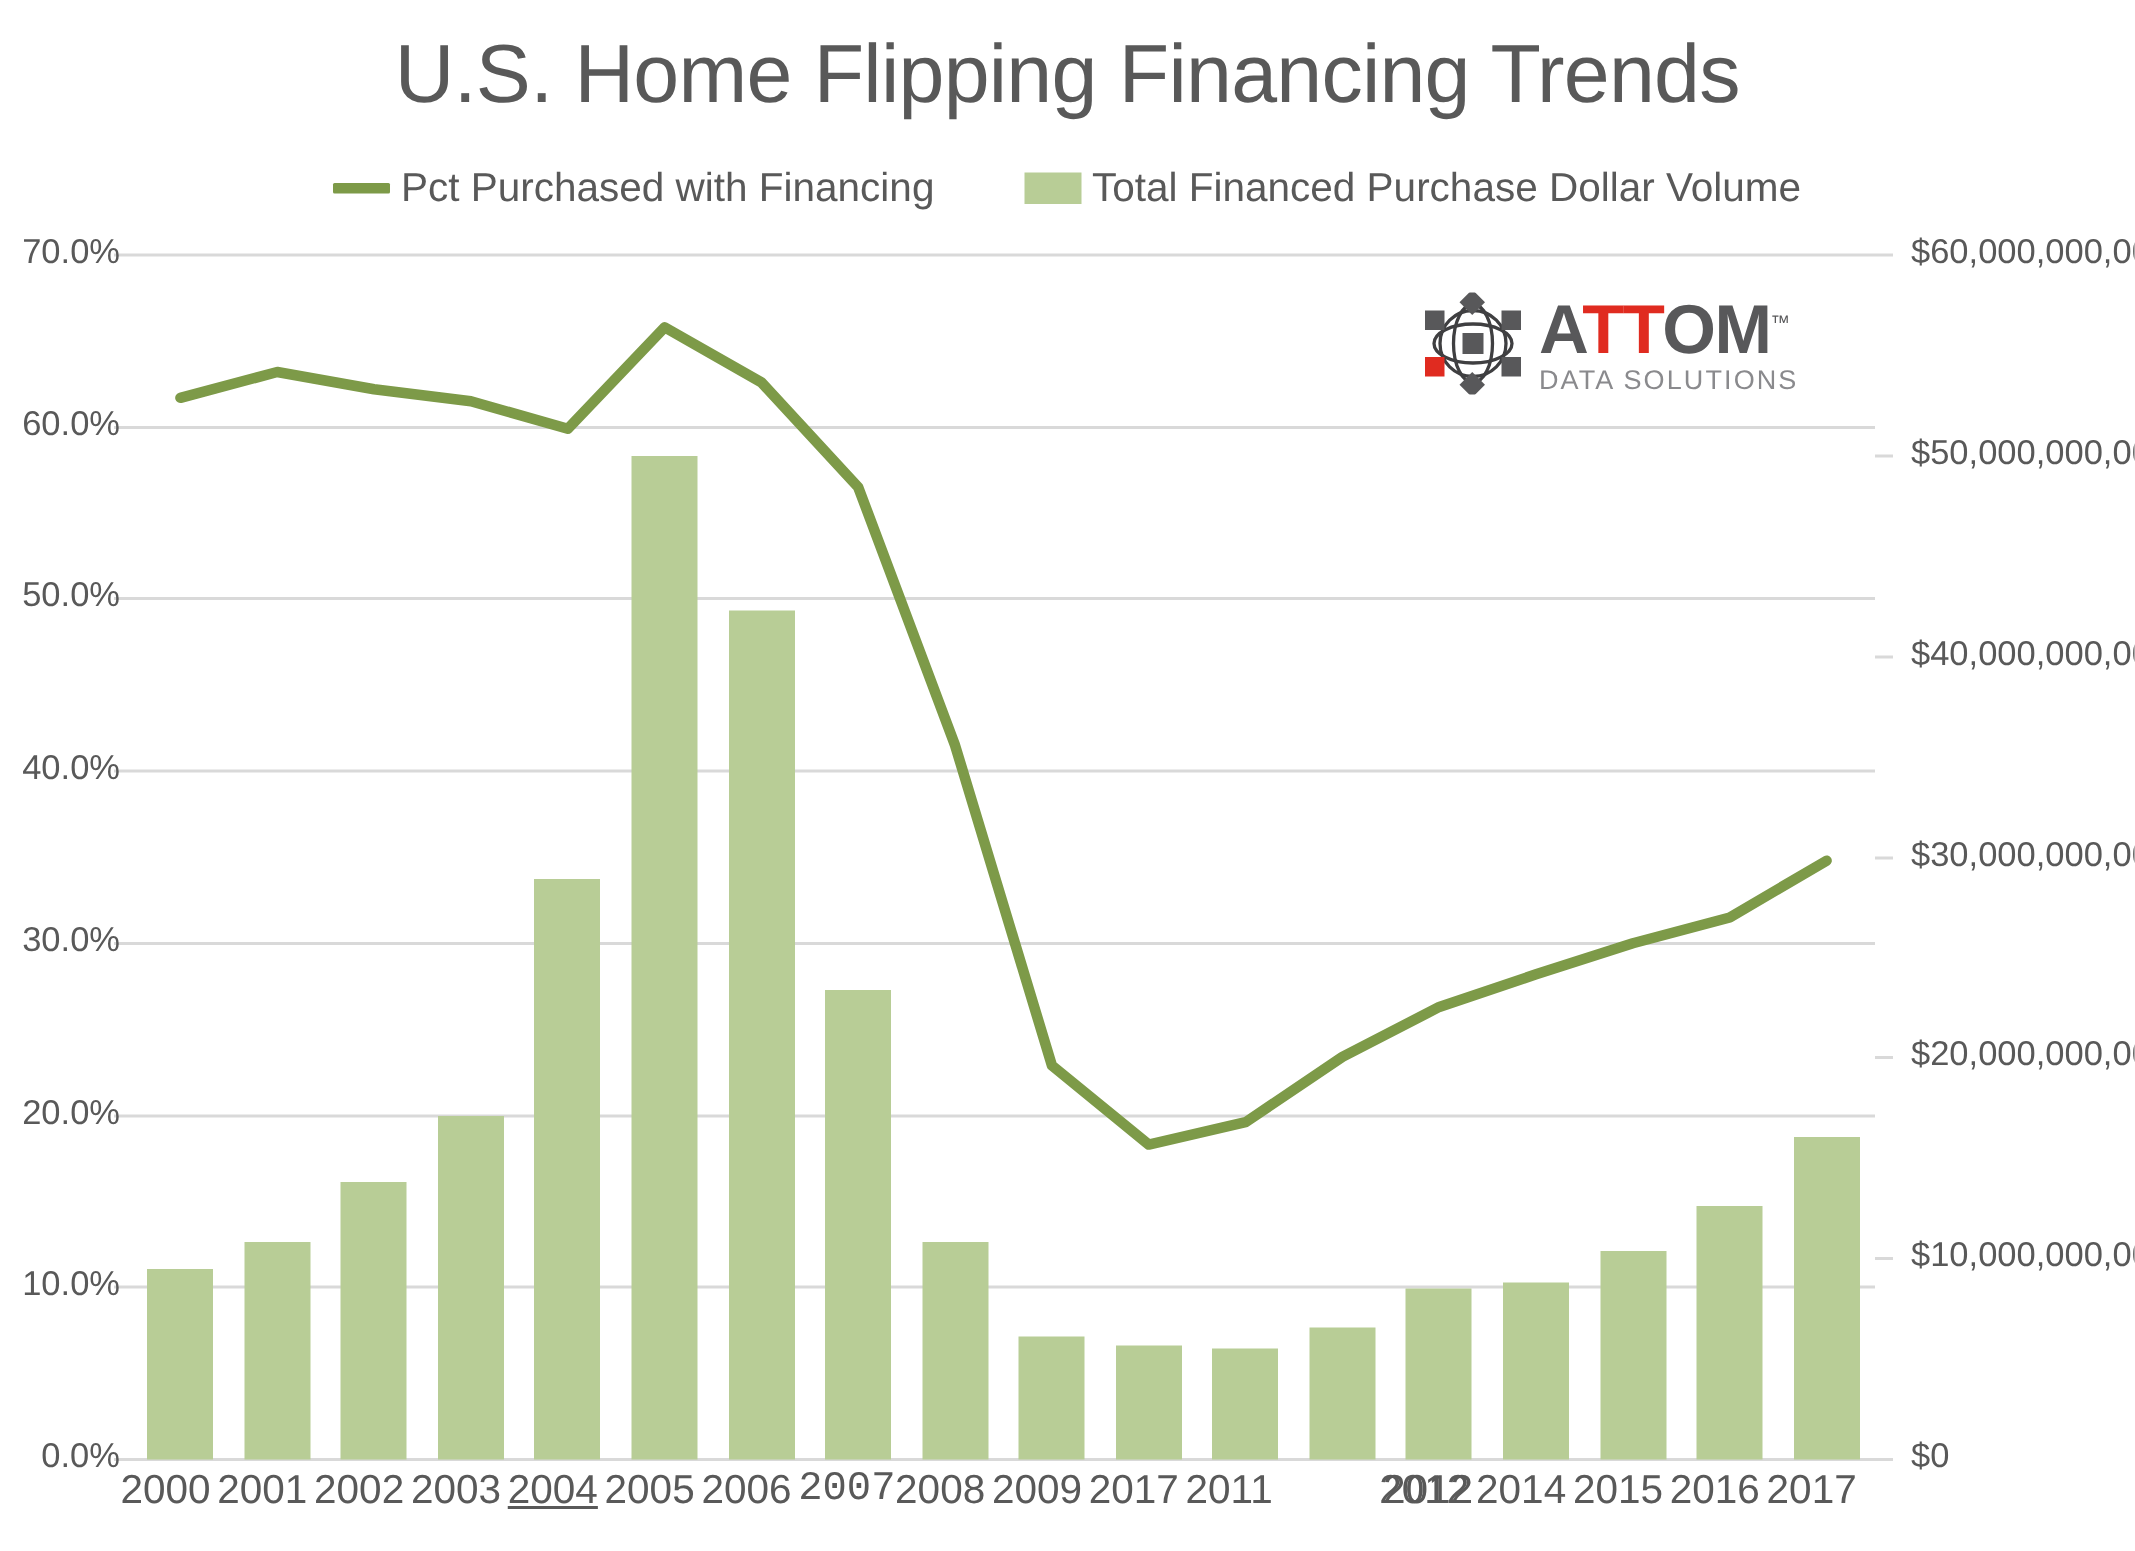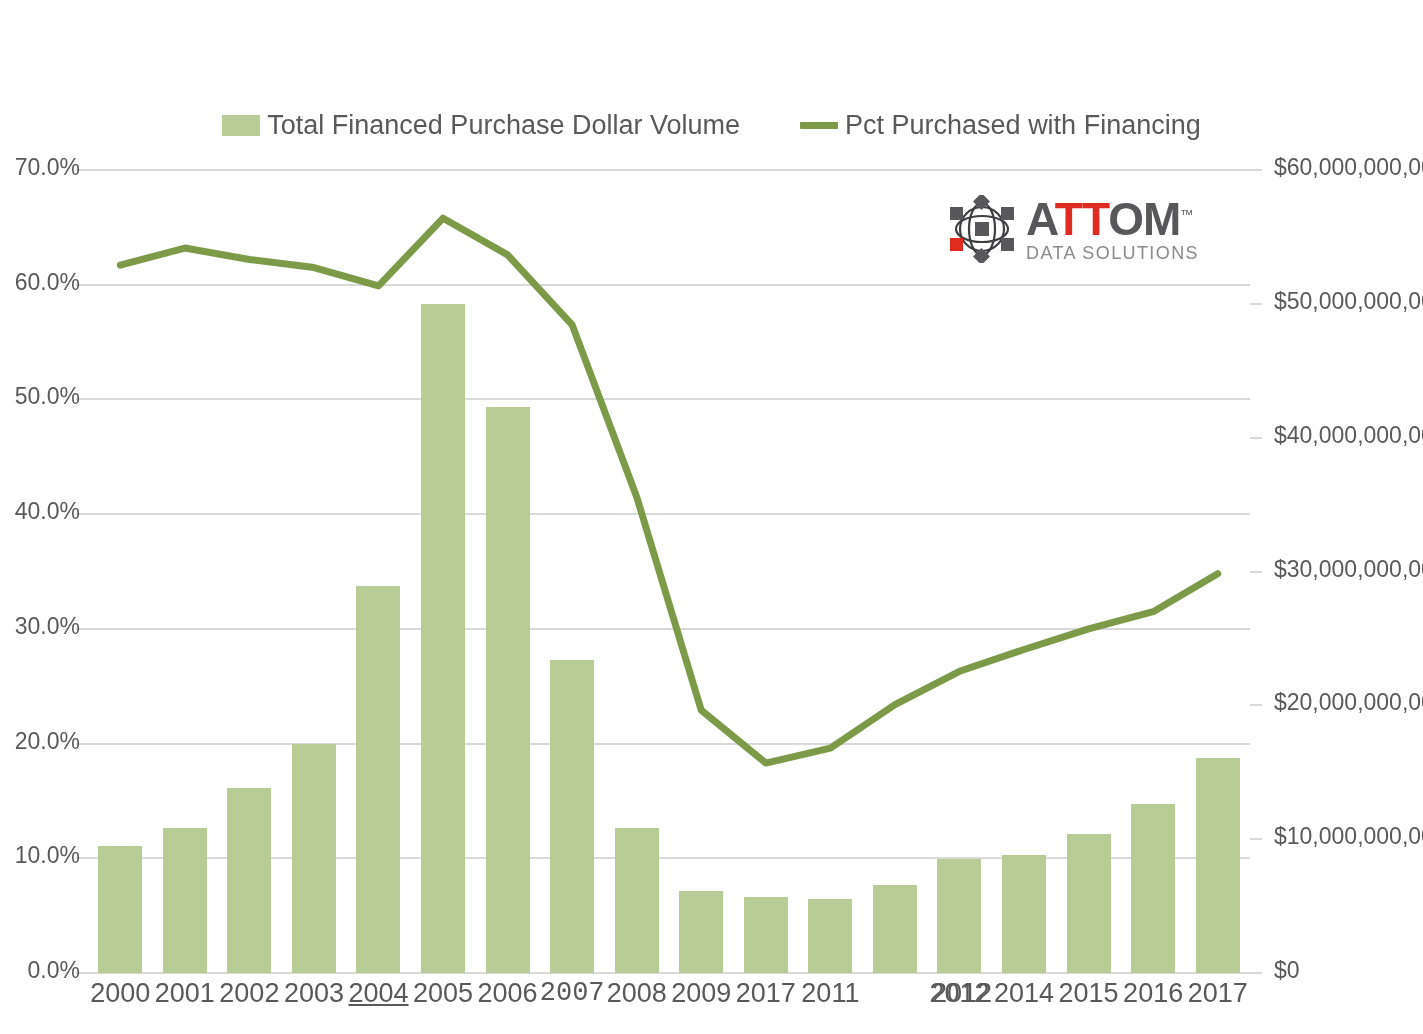--- a/index.html
+++ b/index.html
@@ -149,21 +149,20 @@
     left: 88px;
     top: 978px;
     width: 1162px;
     height: 40px;
   }
   .xlabel {
     position: absolute;
     top: 0;
     width: 80px;
     margin-left: -40px;
-    text-align: center;
     font-size: 27px;
     color: #595959;
     white-space: nowrap;
   }
   
   #attom-logo {
     position: absolute;
     left: 948px;
     top: 192px;
     width: 288px;
@@ -206,29 +205,30 @@
     color: #8a8a8d;
     line-height: 24px;
     white-space: nowrap;
   }
 </style>
 </head>
 <body>
 
 <div id="chart-root">
 
+  <div id="chart-title">U.S. Home Flipping Financing Trends</div>
 
   <div id="legend">
+    <div class="legend-entry">
+      <span class="legend-swatch-line"></span>
+      <span class="legend-label">Pct Purchased with Financing</span>
+    </div>
     <div class="legend-entry">
       <span class="legend-swatch-bar"></span>
       <span class="legend-label">Total Financed Purchase Dollar Volume</span>
-    </div>
-    <div class="legend-entry">
-      <span class="legend-swatch-line"></span>
-      <span class="legend-label">Pct Purchased with Financing</span>
     </div>
   </div>
 
   <div id="plot">
     <div id="gridlines">
         <div class="gridline" style="top: 802px;"></div>
         <div class="axis-tick-left" style="top: 802px;"></div>
         <div class="gridline" style="top: 687.286px;"></div>
         <div class="axis-tick-left" style="top: 687.286px;"></div>
         <div class="gridline" style="top: 572.571px;"></div>

